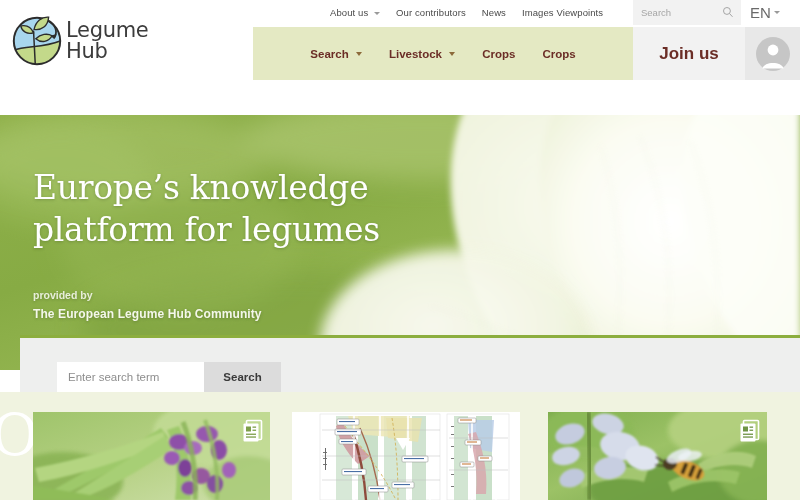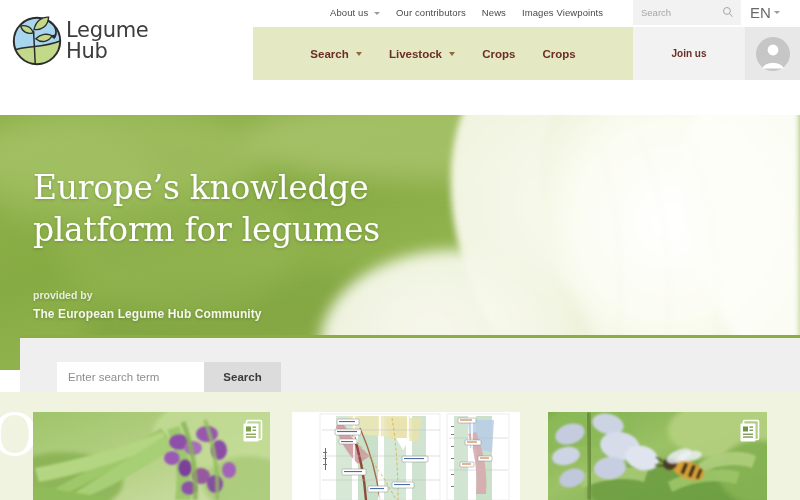--- a/index.html
+++ b/index.html
@@ -78,21 +78,21 @@
     vertical-align: middle;
     border-left: 3.5px solid transparent; border-right: 3.5px solid transparent;
     border-top: 4px solid #8c6a3a;
   }
   .joinus-wrap {
     position: absolute; left: 633px; top: 27px; width: 167px; height: 53px;
     background: #f2f2f2; z-index: 42; display: flex; align-items: center;
   }
   .joinus {
     width: 112px; height: 53px; display: flex; align-items: center;
-    justify-content: center; font-size: 10px; font-weight: bold;
+    justify-content: center; font-size: 17px; font-weight: bold;
     color: #6b2d26; cursor: pointer;
   }
   .avatar-box {
     width: 55px; height: 53px; background: #e8e8e8;
     display: flex; align-items: center; justify-content: center; cursor: pointer;
   }
 
   
   .hero {
     position: absolute; left: 0; top: 80px; width: 800px; height: 255px;

